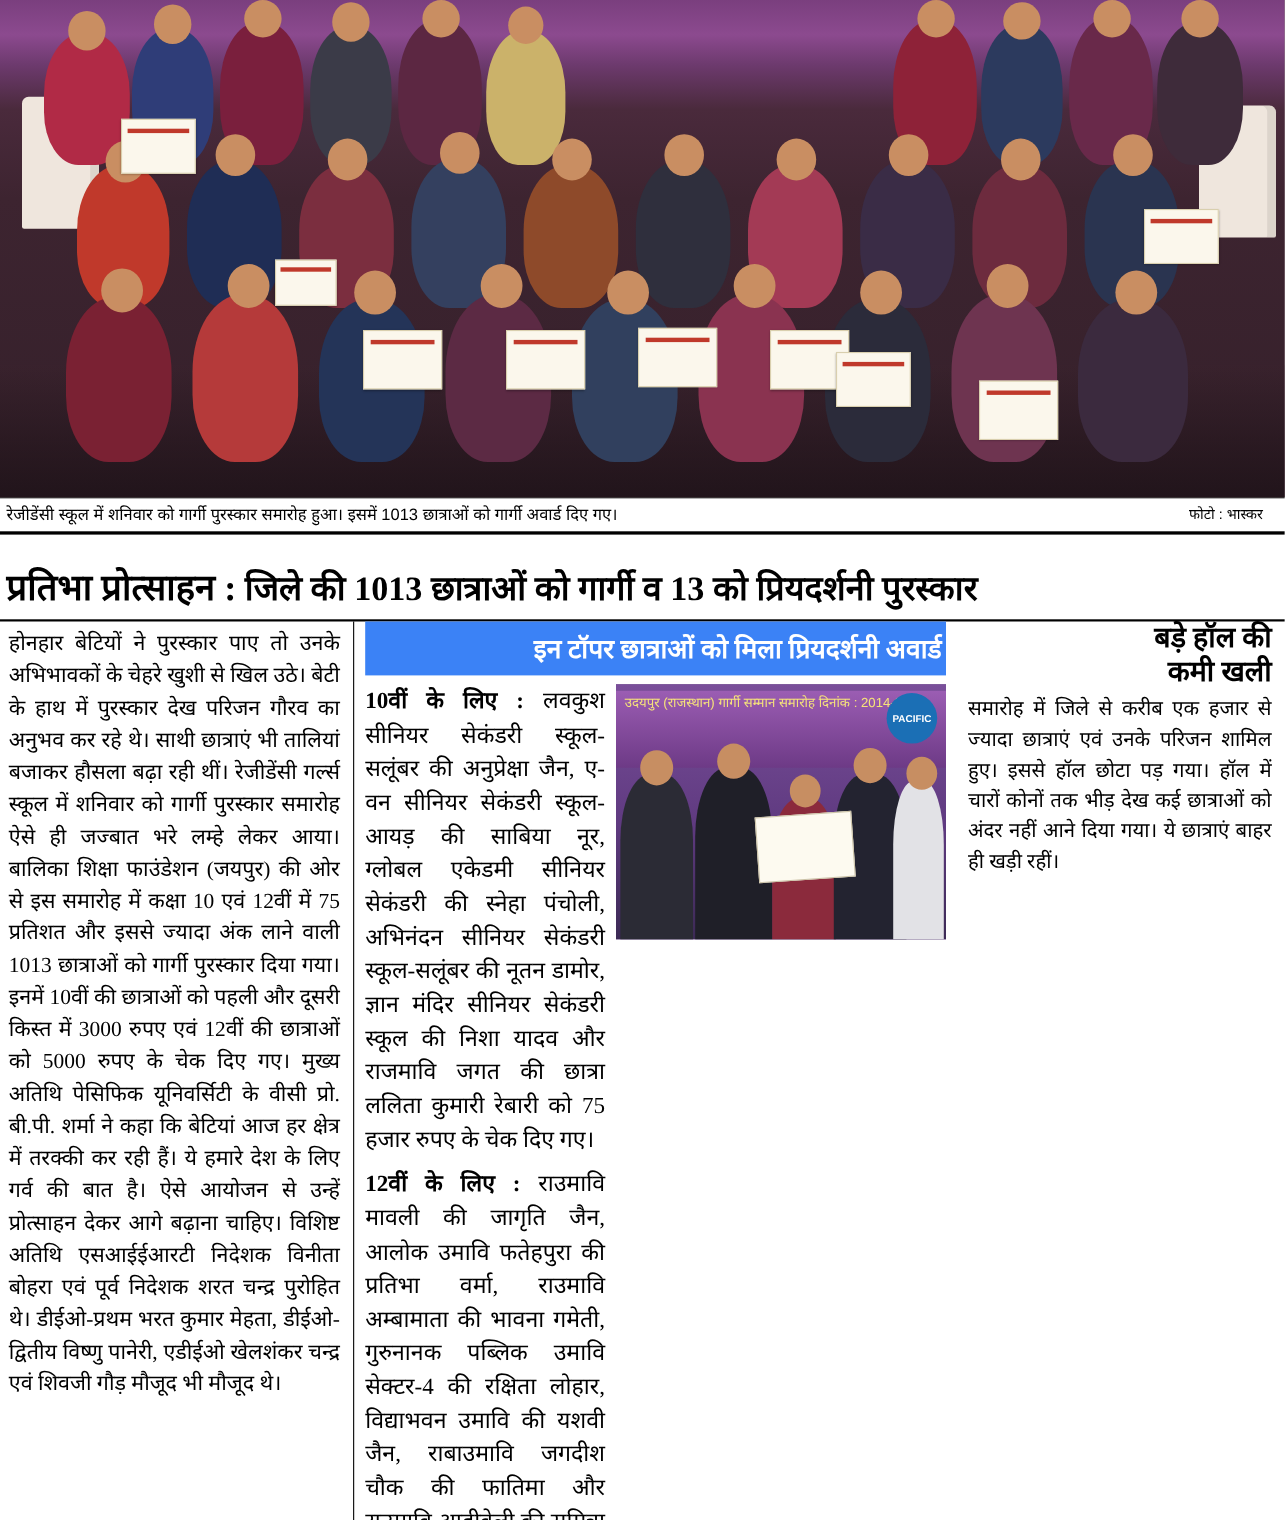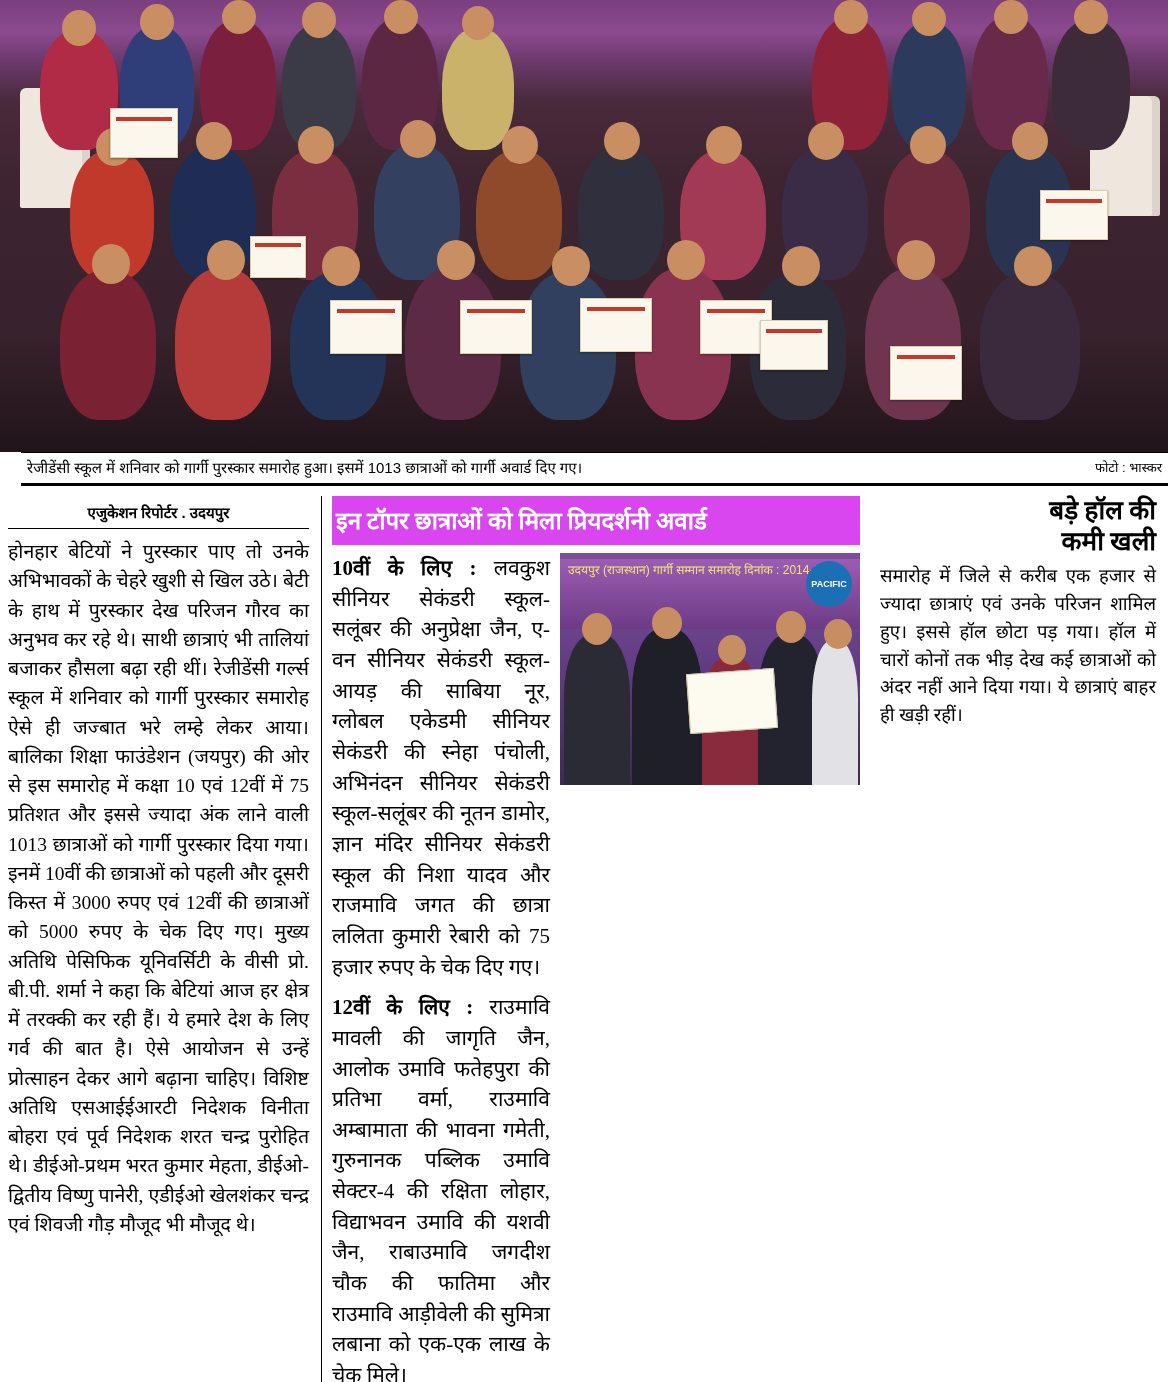--- a/index.html
+++ b/index.html
@@ -25,21 +25,21 @@
   .stage-floor{position:absolute;left:0;bottom:0;width:1168px;height:120px;
     background:linear-gradient(180deg,rgba(60,35,45,.2),rgba(30,18,24,.85));}
   .chair{position:absolute;width:70px;height:120px;background:#efe6dd;border-radius:6px 6px 2px 2px;box-shadow:inset -8px 0 0 rgba(0,0,0,.08);}
   .person{position:absolute;border-radius:46% 46% 40% 40%;}
   .head{position:absolute;border-radius:50%;background:#c98e62;}
   .cert{position:absolute;background:#fbf7ec;border:1px solid #d9cfae;box-shadow:0 1px 2px rgba(0,0,0,.35);}
   .cert:after{content:"";position:absolute;left:8%;top:16%;width:84%;height:4px;background:#c0392b;}
   .caption-bar{
     display:flex;align-items:center;justify-content:space-between;
     border-top:1px solid #000;border-bottom:3px solid #000;
-    padding:4px 6px 6px 6px;font-size:15px;margin-left:21px;
+    padding:4px 20px 6px 6px;font-size:15px;
   }
   .caption-bar .credit{font-size:13px;}
 
   
   .headline{
     font-family:"Liberation Serif", serif;
     font-weight:bold;
     font-size:84px;
     line-height:1.12;
     letter-spacing:-1px;
@@ -63,22 +63,22 @@
   .byline{
     font-size:15px;font-weight:bold;text-align:center;
     border-bottom:1px solid #000;padding-bottom:6px;margin-bottom:8px;
   }
   .body-text{
     font-family:"Liberation Serif", serif;
     font-size:19.5px;line-height:1.5;text-align:justify;
   }
 
   .orange-bar{
-    background:#d946ef;color:#fff;font-weight:bold;
-    font-size:24px;text-align:left;padding:7px 4px 9px 4px;
+    background:#3b82f6;color:#fff;font-weight:bold;
+    font-size:24px;text-align:right;padding:7px 4px 9px 4px;
     font-family:"Liberation Serif", serif;
   }
   .mid-inner{display:flex;gap:10px;padding-top:8px;}
   .mid-col-a{width:226px;}
   .mid-col-b{width:300px;}
   .sub-lead{font-weight:bold;}
   .mid-text{font-family:"Liberation Serif", serif;font-size:21px;line-height:1.46;text-align:justify;}
   .mid-text + .mid-text{margin-top:10px;}
 
   .photo2{
@@ -194,25 +194,27 @@
   </div>
 
   <div class="caption-bar">
     <div>रेजीडेंसी स्कूल में शनिवार को गार्गी पुरस्कार समारोह हुआ। इसमें 1013 छात्राओं को गार्गी अवार्ड दिए गए।</div>
     <div class="credit">फोटो : भास्कर</div>
   </div>
 
   <div class="headline">
   </div>
 
+  <div class="subhead">
+    <span class="lead">प्रतिभा प्रोत्साहन :</span><span> जिले की 1013 छात्राओं को गार्गी व 13 को प्रियदर्शनी पुरस्कार</span>
+  </div>
 
   <div class="cols">
 
     <div class="col-left">
-      <div class="byline">एजुकेशन रिपोर्टर . उदयपुर</div>
       <div class="body-text">होनहार बेटियों ने पुरस्कार पाए तो उनके अभिभावकों के चेहरे खुशी से खिल उठे। बेटी के हाथ में पुरस्कार देख परिजन गौरव का अनुभव कर रहे थे। साथी छात्राएं भी तालियां बजाकर हौसला बढ़ा रही थीं। रेजीडेंसी गर्ल्स स्कूल में शनिवार को गार्गी पुरस्कार समारोह ऐसे ही जज्बात भरे लम्हे लेकर आया। बालिका शिक्षा फाउंडेशन (जयपुर) की ओर से इस समारोह में कक्षा 10 एवं 12वीं में 75 प्रतिशत और इससे ज्यादा अंक लाने वाली 1013 छात्राओं को गार्गी पुरस्कार दिया गया। इनमें 10वीं की छात्राओं को पहली और दूसरी किस्त में 3000 रुपए एवं 12वीं की छात्राओं को 5000 रुपए के चेक दिए गए। मुख्य अतिथि पेसिफिक यूनिवर्सिटी के वीसी प्रो. बी.पी. शर्मा ने कहा कि बेटियां आज हर क्षेत्र में तरक्की कर रही हैं। ये हमारे देश के लिए गर्व की बात है। ऐसे आयोजन से उन्हें प्रोत्साहन देकर आगे बढ़ाना चाहिए। विशिष्ट अतिथि एसआईईआरटी निदेशक विनीता बोहरा एवं पूर्व निदेशक शरत चन्द्र पुरोहित थे। डीईओ-प्रथम भरत कुमार मेहता, डीईओ-द्वितीय विष्णु पानेरी, एडीईओ खेलशंकर चन्द्र एवं शिवजी गौड़ मौजूद भी मौजूद थे।</div>
     </div>
 
     <div class="col-mid">
       <div class="orange-bar">इन टॉपर छात्राओं को मिला प्रियदर्शनी अवार्ड</div>
 
       <div class="mid-inner">
         <div class="mid-col-a">
           <div class="mid-text">
             <span class="sub-lead">10वीं के लिए :</span><span> लवकुश सीनियर सेकंडरी स्कूल-सलूंबर की अनुप्रेक्षा जैन, ए-वन सीनियर सेकंडरी स्कूल-आयड़ की साबिया नूर, ग्लोबल एकेडमी सीनियर सेकंडरी की स्नेहा पंचोली, अभिनंदन सीनियर सेकंडरी स्कूल-सलूंबर की नूतन डामोर, ज्ञान मंदिर सीनियर सेकंडरी स्कूल की निशा यादव और राजमावि जगत की छात्रा ललिता कुमारी रेबारी को 75 हजार रुपए के चेक दिए गए।</span>

